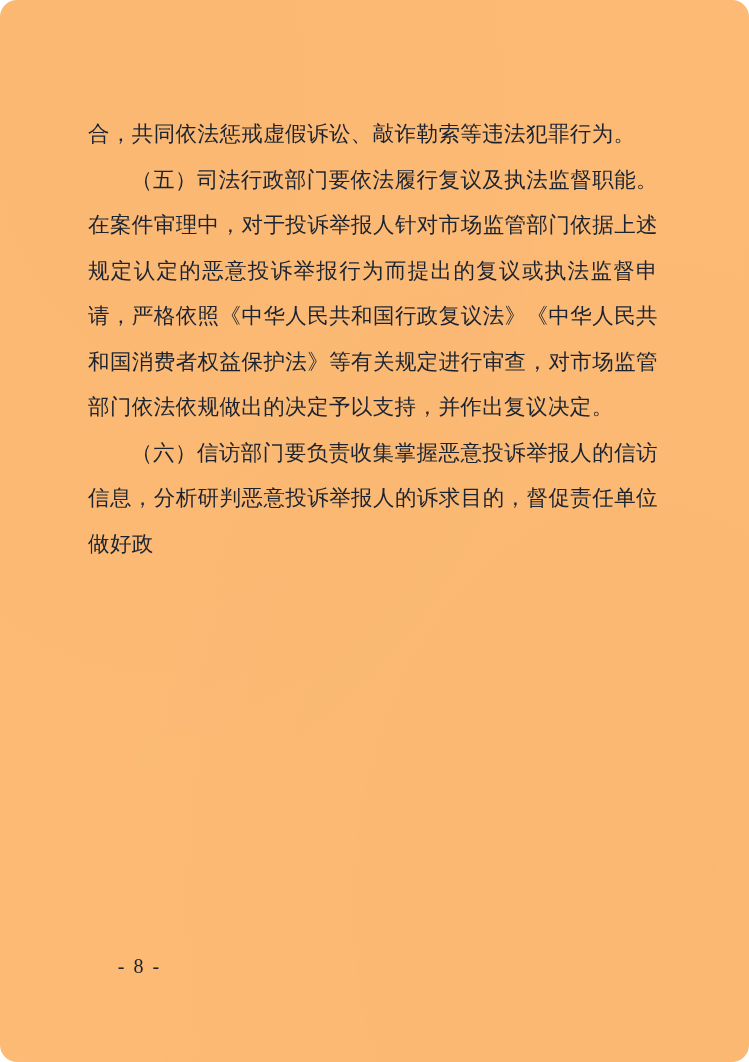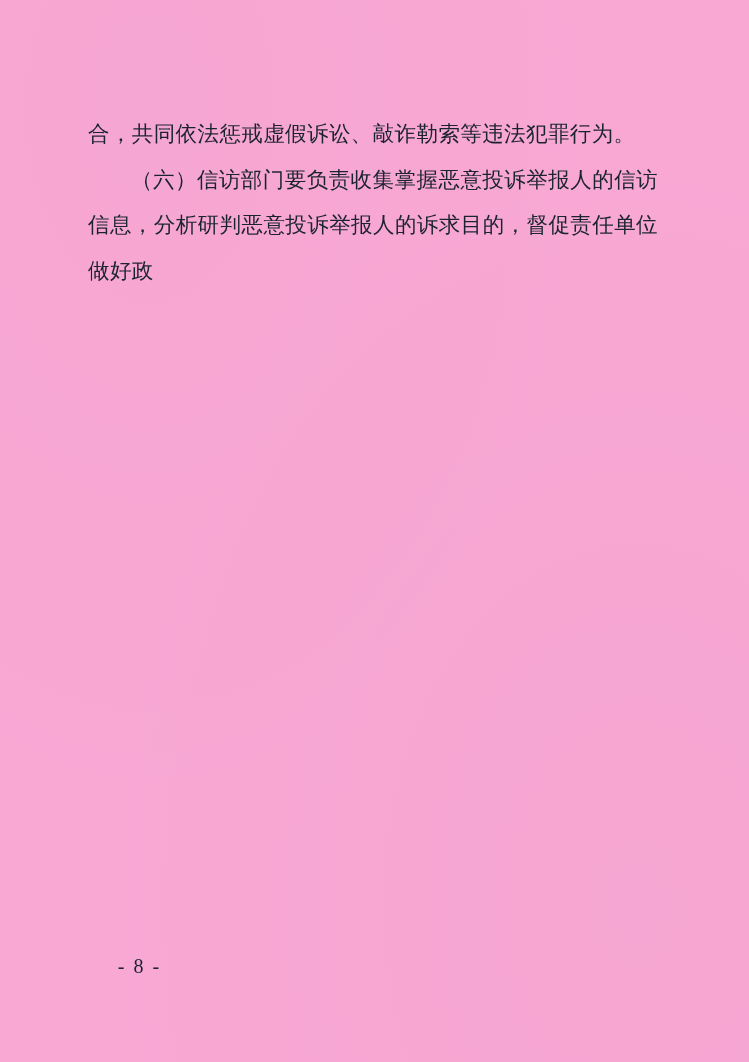--- a/index.html
+++ b/index.html
@@ -7,23 +7,24 @@
     padding: 0;
     background: #ffffff;
   }
   body {
     font-family: "Liberation Serif", "DejaVu Serif", serif;
   }
   .page {
     position: relative;
     width: 749px;
     height: 1062px;
-    background: #f9a8d4;
+    background: #fdba74;
     overflow: hidden;
     box-sizing: border-box;
+    border-radius: 17px;
   }
   
   .page::before {
     content: "";
     position: absolute;
     inset: 0;
     background:
       radial-gradient(ellipse at 20% 10%, rgba(0,0,0,0.012), rgba(0,0,0,0) 60%),
       radial-gradient(ellipse at 85% 85%, rgba(0,0,0,0.015), rgba(0,0,0,0) 65%);
     pointer-events: none;
@@ -64,20 +65,21 @@
     margin-left: -470px;
   }
 </style>
 </head>
 <body>
 
 <div class="page">
 
   <div class="body-text">
     <p class="para no-indent">合，共同依法惩戒虚假诉讼、敲诈勒索等违法犯罪行为。</p>
+    <p class="para">（五）司法行政部门要依法履行复议及执法监督职能。在案件审理中，对于投诉举报人针对市场监管部门依据上述规定认定的恶意投诉举报行为而提出的复议或执法监督申请，严格依照《中华人民共和国行政复议法》《中华人民共和国消费者权益保护法》等有关规定进行审查，对市场监管部门依法依规做出的决定予以支持，并作出复议决定。</p>
     <p class="para">（六）信访部门要负责收集掌握恶意投诉举报人的信访信息，分析研判恶意投诉举报人的诉求目的，督促责任单位做好政</p>
   </div>
 
   <div class="page-number">
     <span class="pn-inner">- 8 -</span>
   </div>
 
 </div>
 
 </body></html>

